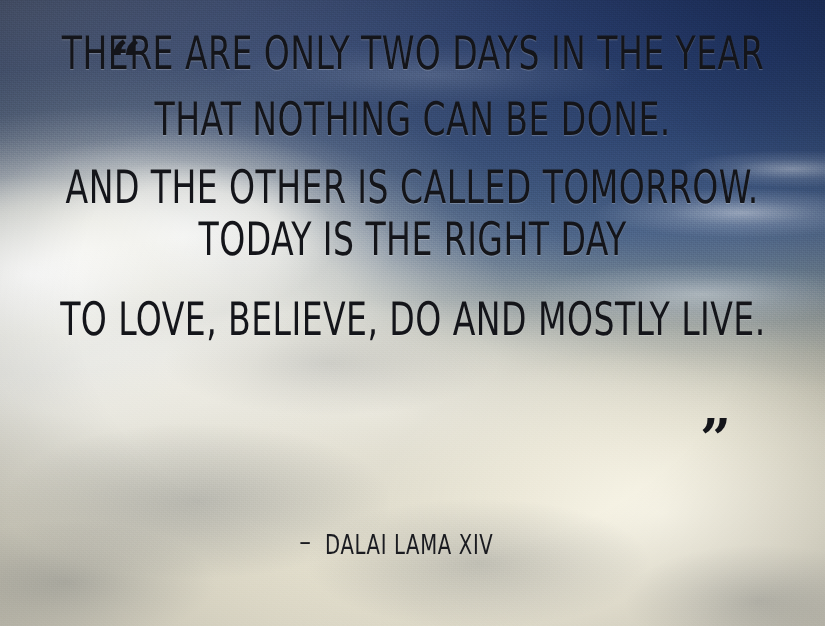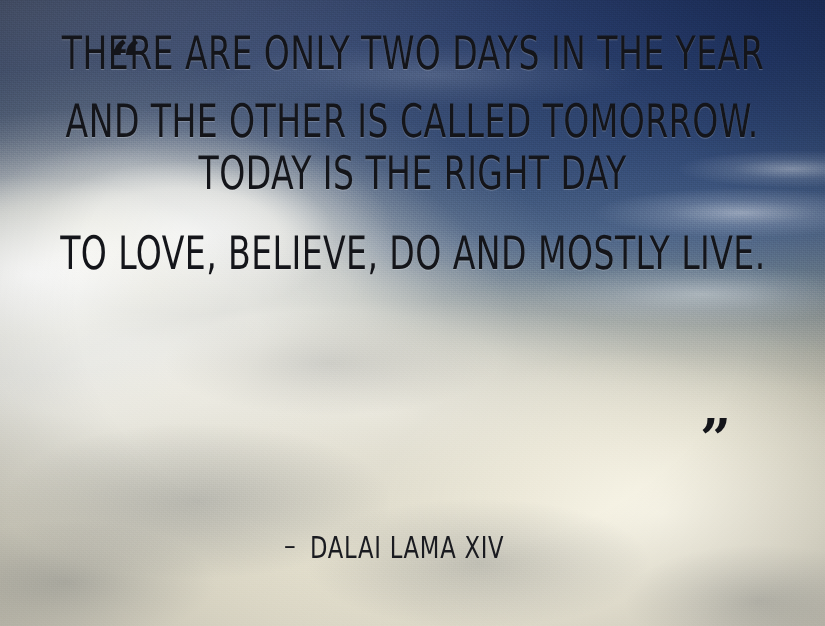--- a/index.html
+++ b/index.html
@@ -296,21 +296,21 @@
     gap: 14px;
     color: #1a1b20;
   }
   #attribution-dash {
     font-size: 26px;
     line-height: 1;
     transform: translateY(-4px);
     font-weight: 400;
   }
   #attribution-name {
-    font-size: 30px;
+    font-size: 26px;
     text-transform: uppercase;
     letter-spacing: 0.03em;
     font-stretch: condensed;
     white-space: nowrap;
   }
   #attribution-name > span {
     display: inline-block;
     transform: scaleX(0.84);
     transform-origin: left center;
   }
@@ -342,20 +342,21 @@
   <div class="sky-layer" id="cirrus-right-c"></div>
   <div class="sky-layer" id="cirrus-mid-top"></div>
 
   <div class="sky-layer" id="film-grain"></div>
   <div class="sky-layer" id="vignette"></div>
 
   <div id="open-quote-mark">“</div>
 
   <div id="quote-block">
     <div class="quote-line" id="quote-line-1"><span class="line-inner">There are only two days in the year</span></div>
+    <div class="quote-line" id="quote-line-2"><span class="line-inner">that nothing can be done.</span></div>
     <div class="quote-line" id="quote-line-4"><span class="line-inner">and the other is called Tomorrow.</span></div>
     <div class="quote-line" id="quote-line-5"><span class="line-inner">Today is the right day</span></div>
     <div class="quote-line" id="quote-line-6"><span class="line-inner">to Love, Believe, Do and mostly Live.</span></div>
   </div>
 
   <div id="close-quote-mark">”</div>
 
   <div id="attribution">
     <span id="attribution-dash">–</span>
     <span id="attribution-name"><span>Dalai Lama XIV</span></span>

